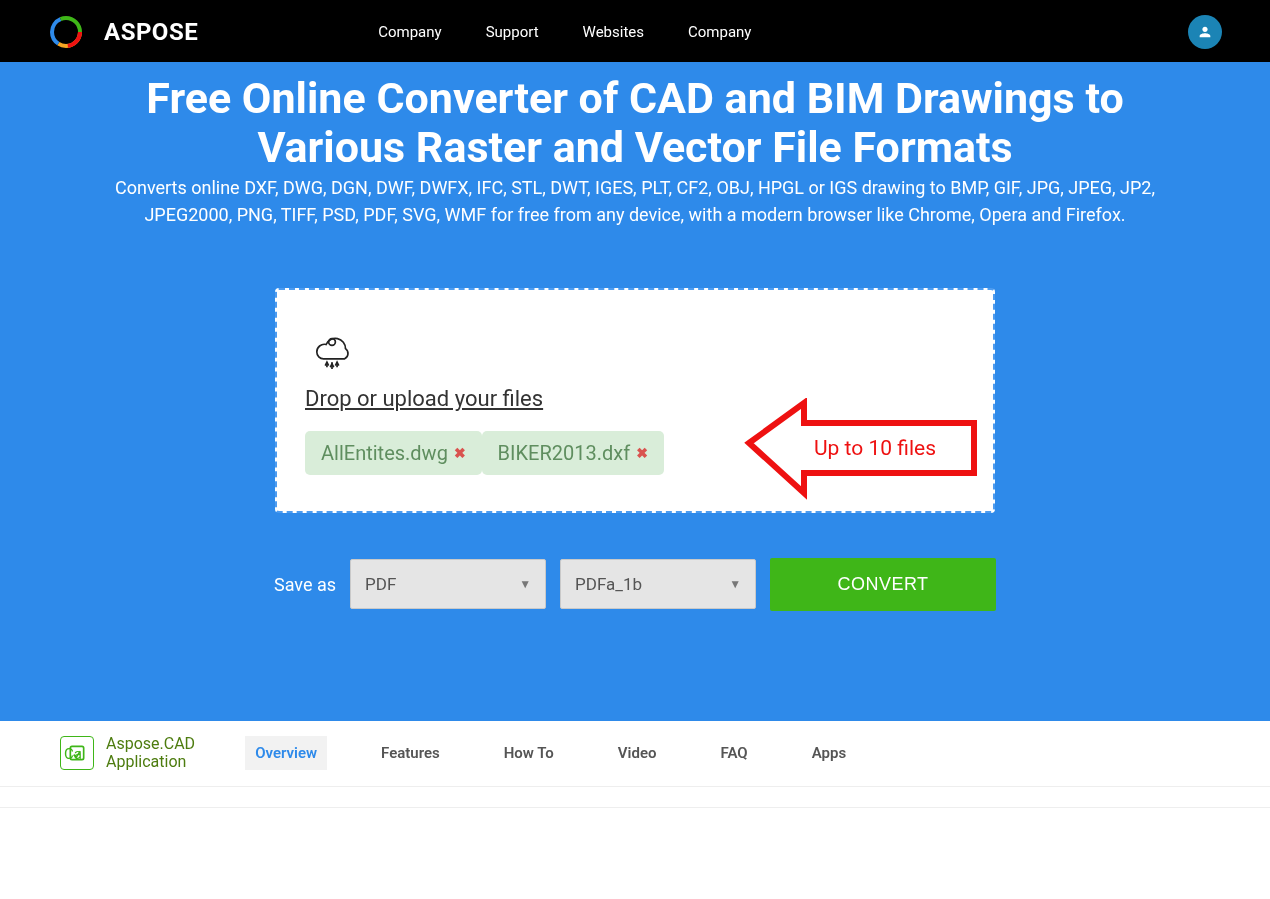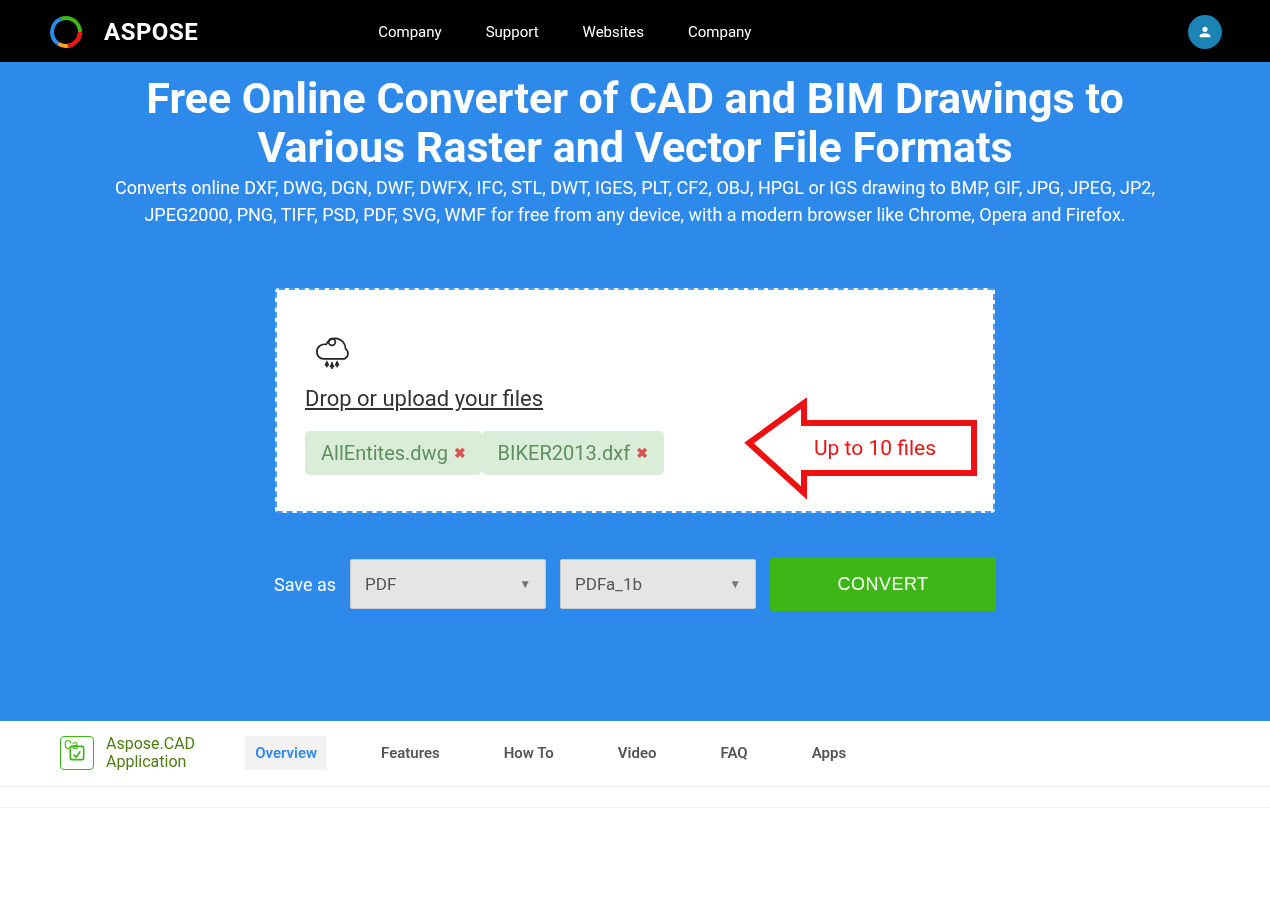--- a/index.html
+++ b/index.html
@@ -44,21 +44,21 @@
     .save-row { display:flex; align-items:center; justify-content:center; gap:14px; margin-top:45px; }
     .save-label { color:#fff; font-size:18px; }
     .dd { background:#e5e5e5; border:1px solid #c9c9c9; color:#555; font-size:17px; padding:14px 14px; width:196px; text-align:left; display:flex; align-items:center; justify-content:space-between; cursor:pointer; border-radius:2px; }
     .dd .caret { color:#777; font-size:12px; }
     .convert-btn { background:#3fb618; color:#fff; font-size:18px; font-weight:500; letter-spacing:.5px; padding:16px 0; width:226px; border:none; cursor:pointer; border-radius:2px; }
 
     
     .footer-bar { display:flex; align-items:center; padding:14px 60px; border-bottom:1px solid #eee; }
     .app-logo-box { display:flex; align-items:center; gap:12px; }
     .app-icon { width:34px; height:34px; border:1px solid #3fb618; border-radius:4px; display:flex; align-items:center; justify-content:center; position:relative; background:#fff; }
-    .app-icon .ca { position:absolute; top:1px; left:3px; font-size:12px; color:#3fb618; }
+    .app-icon .ca { position:absolute; top:8px; left:3px; font-size:15px; color:#3fb618; }
     .app-icon svg { width:20px; height:20px; }
     .app-title { color:#4d7c0f; font-weight:400; font-size:16px; line-height:1.15; }
 
     .tabs { display:flex; align-items:center; gap:44px; margin-left:50px; }
     .tab { color:#555; font-size:15px; font-weight:600; cursor:pointer; padding:8px 10px; }
     .tab.active { background:#f2f2f2; color:#2e8aea; }
 
     .bottom-strip { height:26px; background:#fff; border-top:1px solid #eee; margin-top:20px; }
   </style>
 </head>

